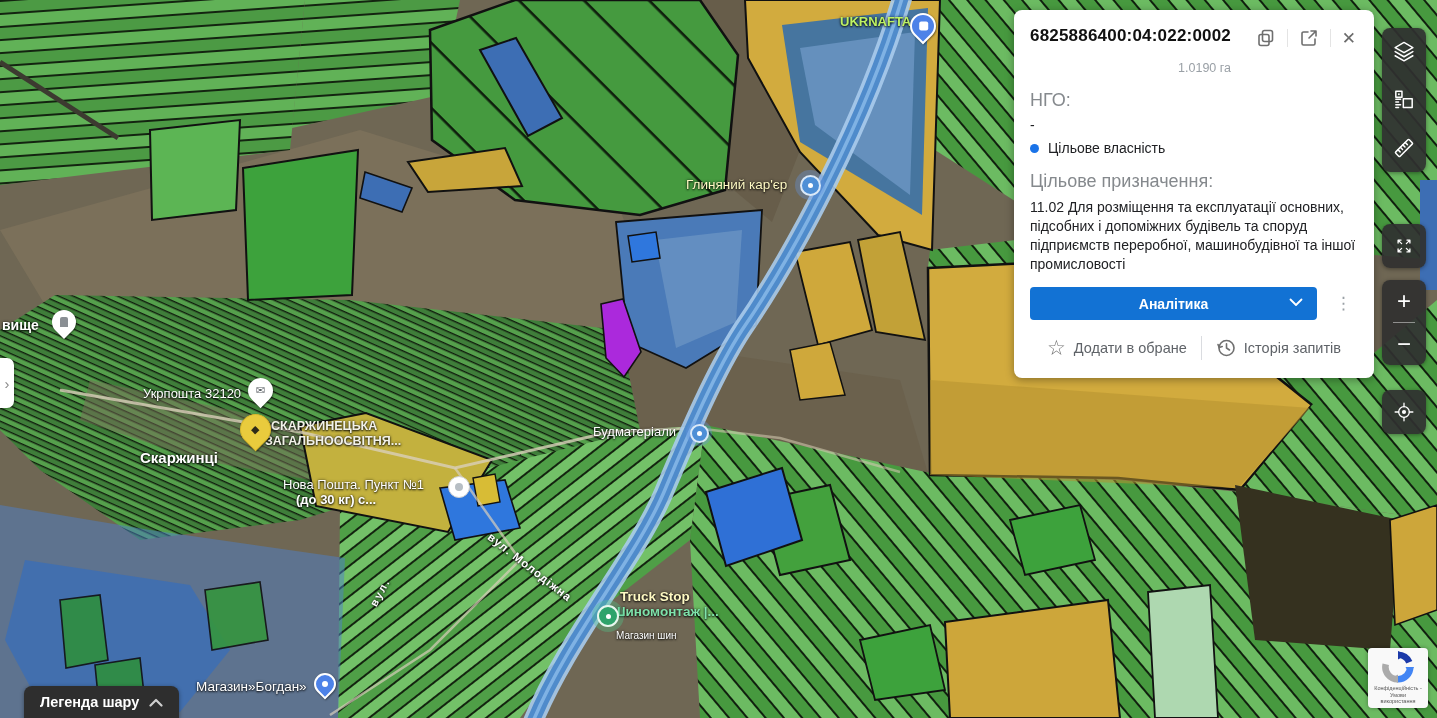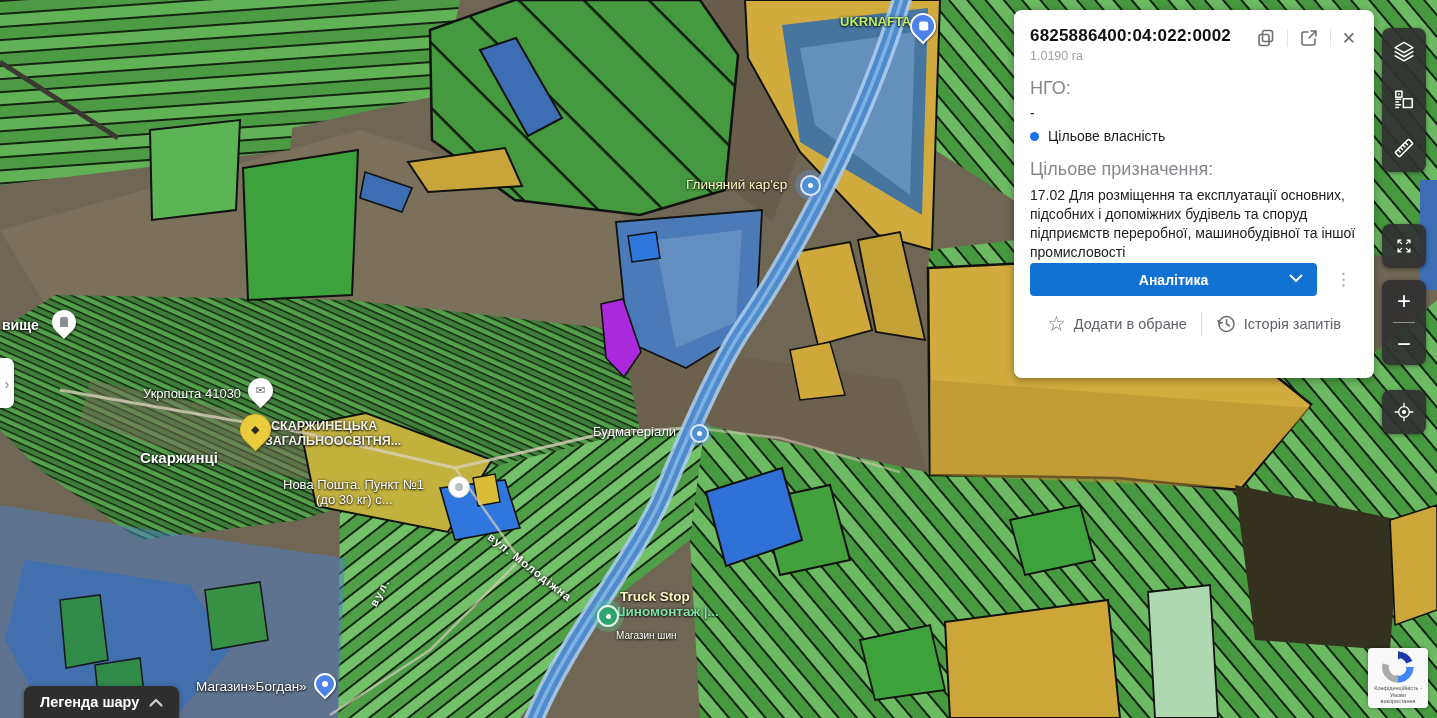--- a/index.html
+++ b/index.html
@@ -15,31 +15,31 @@
   .pin .glyph{transform:rotate(45deg);line-height:1;}
   .poi-outer{position:absolute;border-radius:50%;display:flex;align-items:center;justify-content:center;}
   .poi-inner{border-radius:50%;display:flex;align-items:center;justify-content:center;}
   .poi-dot{width:5px;height:5px;border-radius:50%;background:#fff;}
   
   #panel{position:absolute;left:1014px;top:10px;width:360px;height:368px;background:#fff;
          border-radius:8px;box-shadow:0 2px 8px rgba(0,0,0,.35);box-sizing:border-box;
          padding:16px 16px 0 16px;color:#202124;}
   #panel .hdr{display:flex;align-items:flex-start;}
   #panel .title{font-size:17px;font-weight:bold;letter-spacing:.2px;color:#111;}
-  #panel .area{font-size:12.5px;color:#9aa0a6;margin-top:3px;}
+  #panel .area{font-size:12.5px;color:#9aa0a6;margin-top:15px;text-align:right;}
   .hdr-icons{margin-left:auto;display:flex;align-items:center;gap:9px;}
   .hdr-icons .sep{width:1px;height:18px;background:#e4e4e4;}
   .icon-btn{background:none;border:none;padding:2px;cursor:pointer;color:#757575;display:flex;align-items:center;}
   .close-x{font-size:17px;color:#6b6b6b;line-height:1;}
   .flabel{font-size:18px;color:#85898d;margin-top:15px;}
   .fvalue{font-size:14px;color:#202124;margin-top:6px;}
   .own-row{display:flex;align-items:center;gap:9px;margin-top:7px;}
   .own-dot{width:9px;height:9px;border-radius:50%;}
   .purpose{font-size:14px;line-height:19px;color:#202124;margin-top:6px;}
-  .btn-row{display:flex;align-items:center;margin-top:1px;}
+  .btn-row{display:flex;align-items:center;margin-top:13px;}
   .analytics-btn{flex:0 0 287px;height:33px;border:none;border-radius:4px;color:#fff;
       font-family:inherit;font-size:14px;font-weight:bold;position:relative;cursor:pointer;
       display:flex;align-items:center;justify-content:center;}
   .analytics-btn svg{position:absolute;right:14px;top:11px;}
   .more-dots{margin-left:auto;font-size:17px;color:#9aa0a6;letter-spacing:0;cursor:pointer;
       background:none;border:none;line-height:1;padding:2px 6px;}
   .links-row{display:flex;align-items:center;margin-top:15px;justify-content:center;gap:12px;}
   .link-item{display:flex;align-items:center;gap:8px;color:#5f6368;font-size:14.5px;cursor:pointer;
       background:none;border:none;font-family:inherit;padding:2px;}
   .link-sep{width:1px;height:24px;background:#dadce0;}
@@ -168,26 +168,26 @@
     <path d="M695,428 L780,438 L900,472" stroke="#cfc4ae" stroke-width="2.5" fill="none" opacity=".6"></path>
 
     <path d="M905,-12 C868,120 790,260 742,330 C716,370 690,430 664,492 C636,558 566,640 532,724" stroke="#a9cbec" stroke-width="20" fill="none" opacity=".9"></path>
     <path d="M905,-12 C868,120 790,260 742,330 C716,370 690,430 664,492 C636,558 566,640 532,724" stroke="#4f8bcb" stroke-width="13" fill="none"></path>
     <path d="M905,-12 C868,120 790,260 742,330 C716,370 690,430 664,492 C636,558 566,640 532,724" stroke="#7fb2e4" stroke-width="3.5" fill="none"></path>
   </svg>
 
   <div class="maplabel" style="left:840px;top:14px;color:#bef264;font-size:13px">UKRNAFTA</div>
   <div class="maplabel" style="left:686px;top:177px;color:#fef9c3;font-weight:normal;font-size:13.5px">Глиняний кар'єр</div>
   <div class="maplabel" style="left:2px;top:318px;font-size:14px">вище</div>
-  <div class="maplabel" style="left:143px;top:386px;font-weight:normal">Укрпошта 41030</div>
+  <div class="maplabel" style="left:143px;top:386px;font-weight:normal">Укрпошта 32120</div>
   <div class="maplabel" style="left:271px;top:419px;font-size:12.5px;color:#f2f2e9">СКАРЖИНЕЦЬКА</div>
   <div class="maplabel" style="left:265px;top:434px;font-size:12.5px;color:#f2f2e9">ЗАГАЛЬНООСВІТНЯ...</div>
   <div class="maplabel" style="left:140px;top:450px;font-size:15px">Скаржинці</div>
   <div class="maplabel" style="left:283px;top:477px;font-weight:normal">Нова Пошта. Пункт №1</div>
-  <div class="maplabel" style="left:316px;top:492px;font-weight:normal">(до 30 кг) с...</div>
+  <div class="maplabel" style="left:296px;top:492px;font-weight:bold">(до 30 кг) с...</div>
   <div class="maplabel" style="left:593px;top:424px;font-weight:normal">Будматеріали</div>
   <div class="maplabel" style="left:478px;top:560px;font-size:11.5px;letter-spacing:1px;transform:rotate(38deg)">вул. Молодіжна</div>
   <div class="maplabel" style="left:365px;top:585px;font-size:11px;letter-spacing:2px;transform:rotate(-62deg)">вул.</div>
   <div class="maplabel" style="left:620px;top:589px;color:#fef9c3;font-size:13.5px">Truck Stop</div>
   <div class="maplabel" style="left:612px;top:604px;color:#7fe3ab;font-size:13.5px">Шиномонтаж |...</div>
   <div class="maplabel" style="left:616px;top:628px;font-size:10px;font-weight:normal">Магазин шин</div>
   <div class="maplabel" style="left:196px;top:679px;font-weight:normal;font-size:13.5px">Магазин»Богдан»</div>
 
   <div class="pin" style="left:910px;top:13px;width:22px;height:22px;background:#4d82e8;border:2px solid #fff">
        <span class="glyph" style="width:9px;height:9px;background:#fff;border-radius:2px"></span>
@@ -257,21 +257,21 @@
 
   <div class="flabel">НГО:</div>
   <div class="fvalue">-</div>
 
   <div class="own-row">
     <span class="own-dot" style="background:#1a73e8"></span>
     <span class="fvalue" style="margin-top:0">Цільове власність</span>
   </div>
 
   <div class="flabel">Цільове призначення:</div>
-  <div class="purpose">17.02 Для розміщення та експлуатації основних, підсобних і допоміжних будівель та споруд підприємств переробної, машинобудівної та іншої промисловості</div>
+  <div class="purpose">11.02 Для розміщення та експлуатації основних, підсобних і допоміжних будівель та споруд підприємств переробної, машинобудівної та іншої промисловості</div>
 
   <div class="btn-row">
     <button class="analytics-btn" style="background:#1272d4">
       <span>Аналітика</span>
       <svg width="14" height="9" viewBox="0 0 14 9">
           <polyline points="1.5,1.5 7,7 12.5,1.5" fill="none" stroke="#fff" stroke-width="1.8" stroke-linecap="round" stroke-linejoin="round"></polyline>
         </svg>
     </button>
     <button class="more-dots">⋮</button>
   </div>

